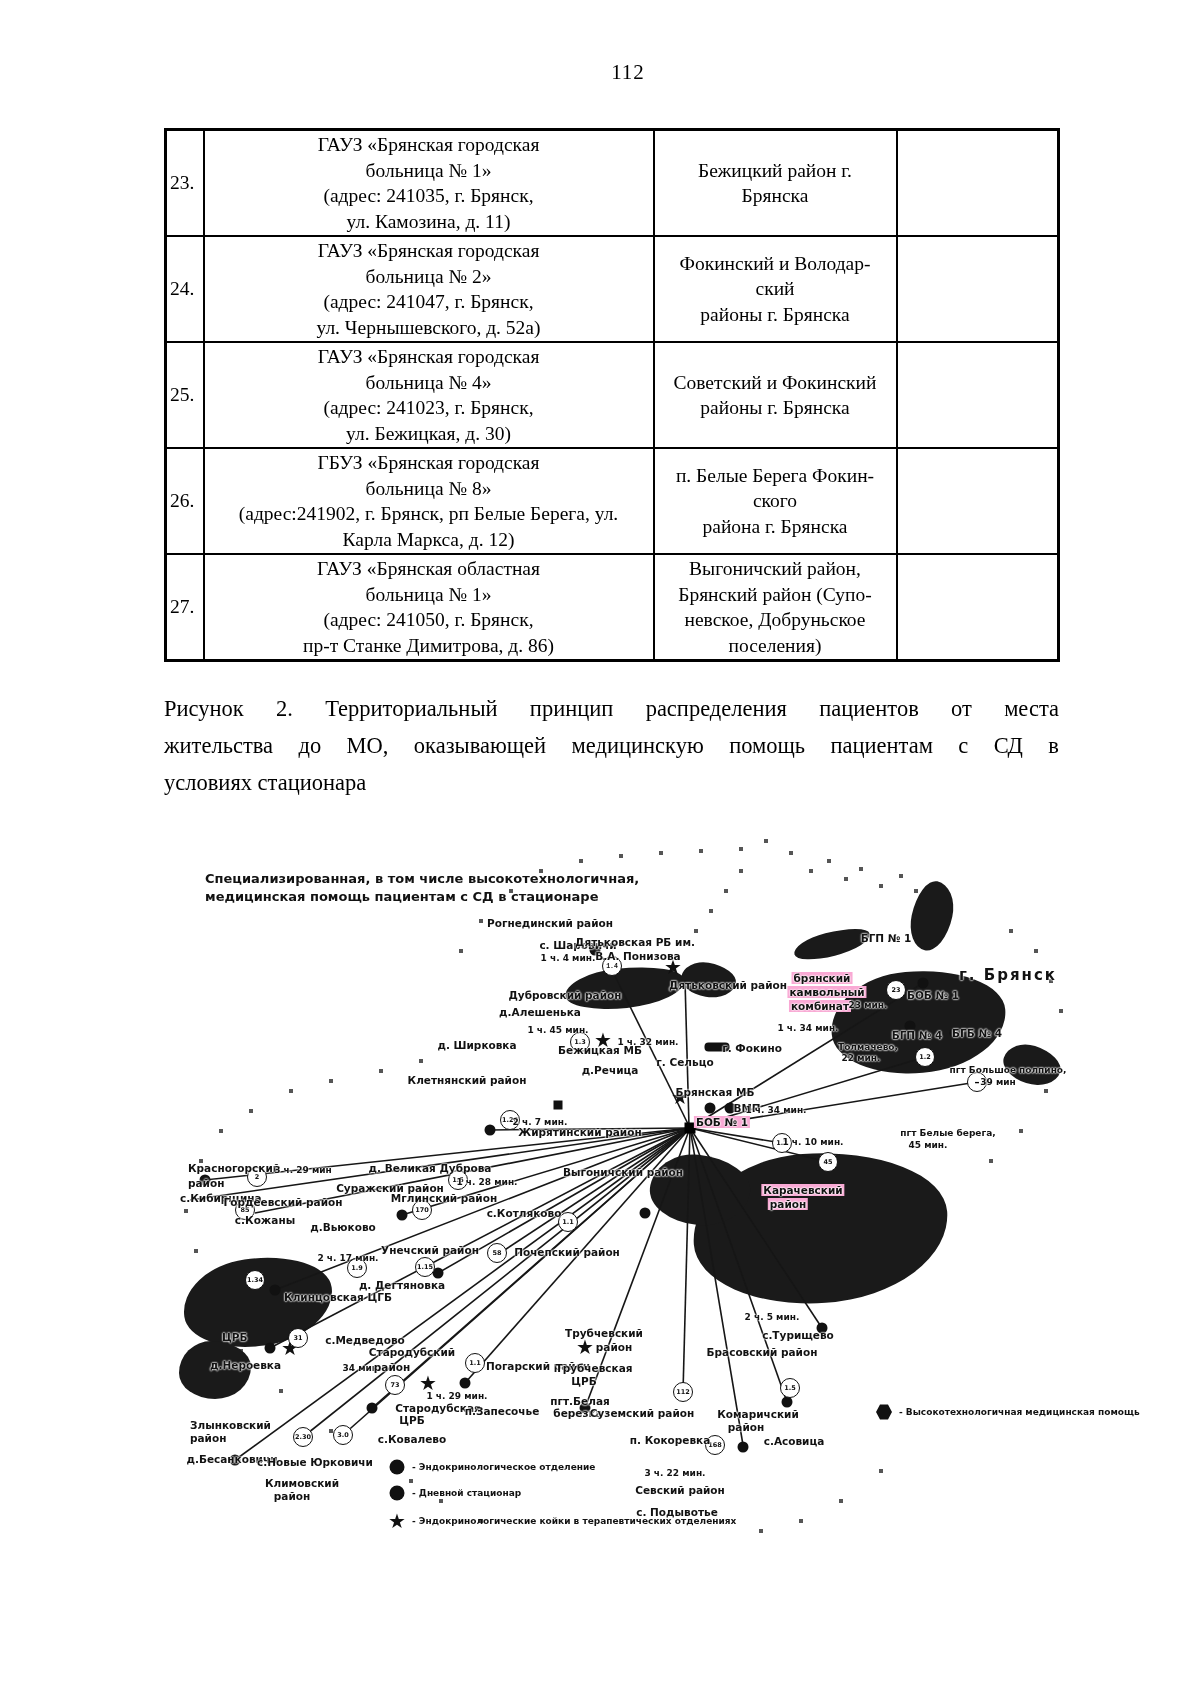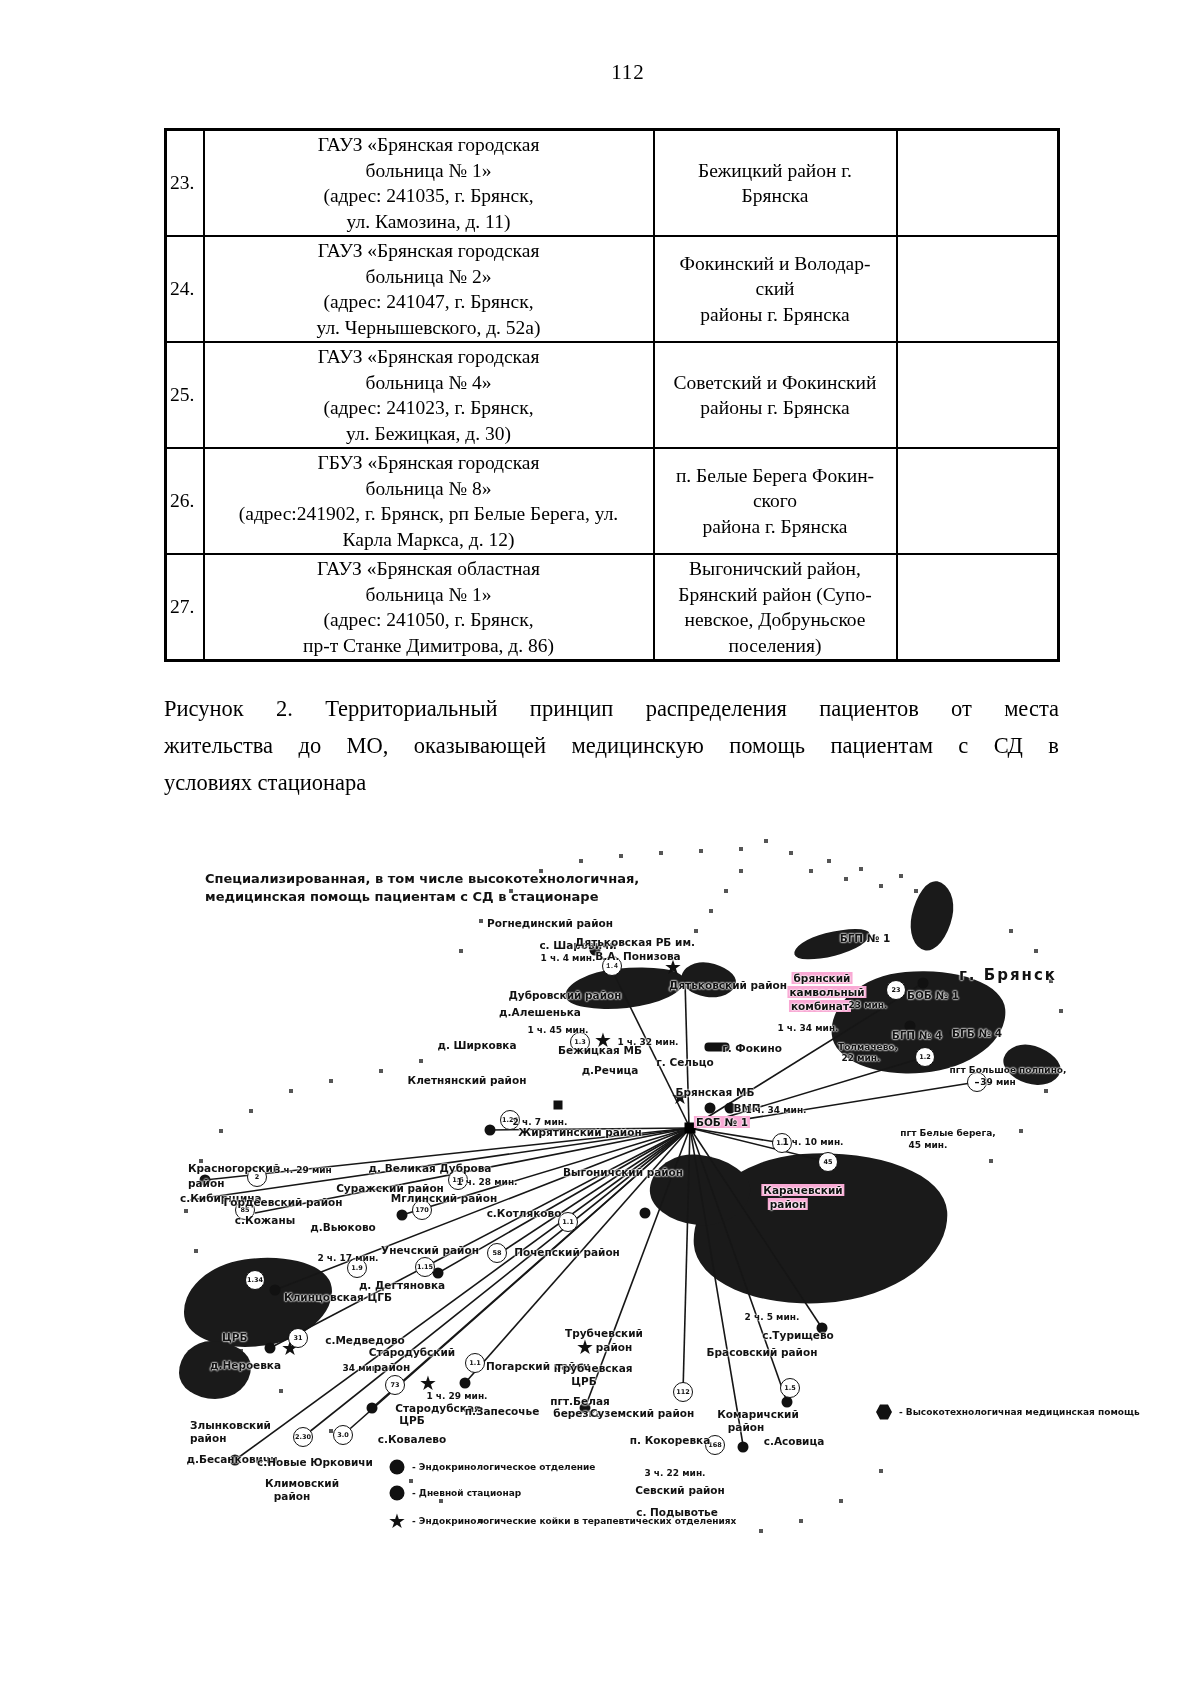--- a/index.html
+++ b/index.html
@@ -250,21 +250,21 @@
       <div class="map-label" style="left: 430px; top: 240px;">д.Речица</div>
       <div class="map-label tm" style="left: 468px; top: 212px;">1 ч. 32 мин.</div>
       <div class="map-label" style="left: 505px; top: 232px;">г. Сельцо</div>
       <div class="map-label" style="left: 572px; top: 218px;">г. Фокино</div>
       <div class="map-label tm" style="left: 628px; top: 198px;">1 ч. 34 мин.</div>
       <div class="map-label" style="left: 535px; top: 262px;">Брянская МБ</div>
       <div class="map-label" style="left: 567px; top: 278px;">ВМП</div>
       <div class="map-label tm" style="left: 596px; top: 280px;">1 ч. 34 мин.</div>
       <div class="map-label bx" style="left: 542px; top: 292px;">БОБ № 1</div>
       <div class="map-label lg" style="left: 828px; top: 145px;">г. Брянск</div>
-      <div class="map-label" style="left: 685px; top: 108px;">БГП № 1</div>
+      <div class="map-label" style="left: 706px; top: 108px;">БГП № 1</div>
       <div class="map-label bx" style="left: 642px; top: 148px;">брянский</div>
       <div class="map-label bx" style="left: 647px; top: 162px;">камвольный</div>
       <div class="map-label bx" style="left: 640px; top: 176px;">комбинат</div>
       <div class="map-label tm" style="left: 688px; top: 175px;">23 мин.</div>
       <div class="map-label" style="left: 753px; top: 165px;">БОБ № 1</div>
       <div class="map-label" style="left: 737px; top: 205px;">БГП № 4</div>
       <div class="map-label" style="left: 797px; top: 203px;">БГБ № 4</div>
       <div class="map-label tm" style="left: 688px; top: 217px;">Толмачево,</div>
       <div class="map-label tm" style="left: 681px; top: 228px;">22 мин.</div>
       <div class="map-label tm" style="left: 828px; top: 240px;">пгт Большое полпино,</div>

